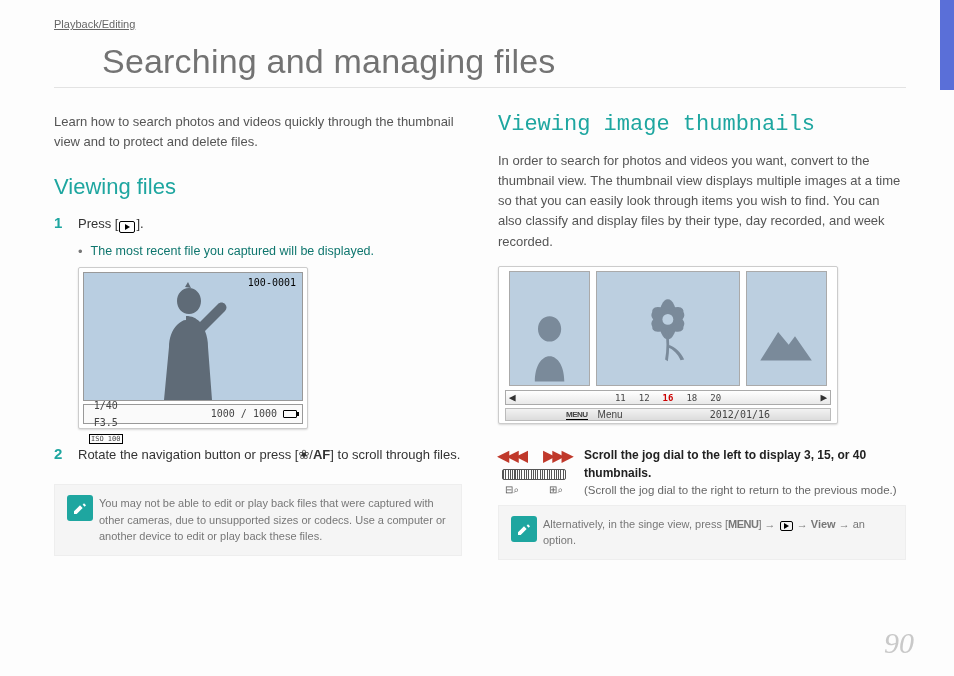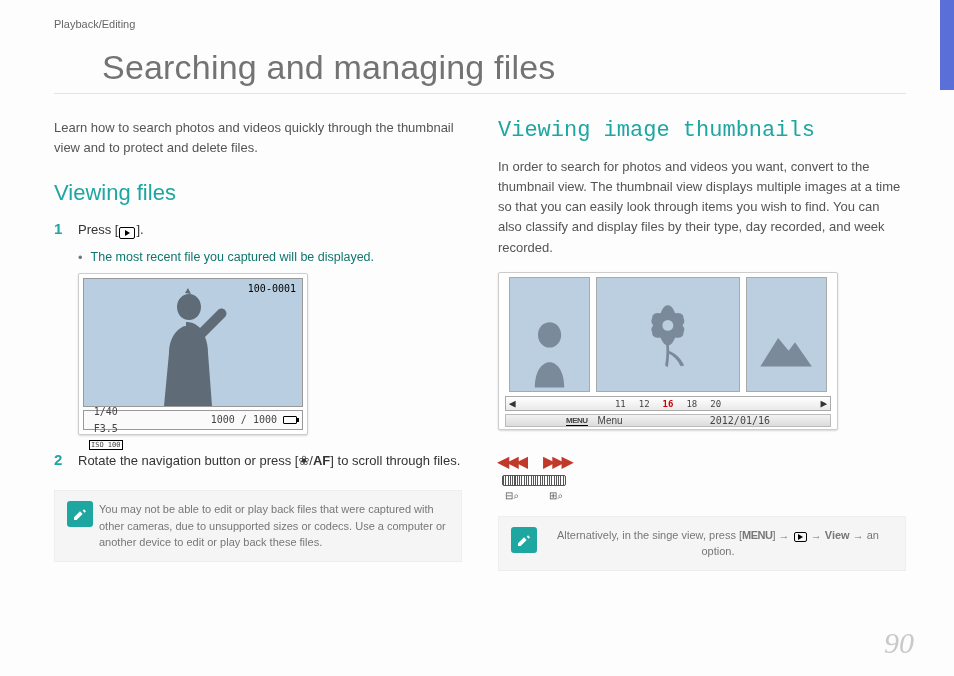--- a/index.html
+++ b/index.html
@@ -1,19 +1,19 @@
 <!DOCTYPE html>
 <html><head>
 <meta charset="utf-8">
 <style>
   * { box-sizing: border-box; margin: 0; padding: 0; }
   html, body { width: 954px; height: 676px; font-family: Arial, Helvetica, sans-serif; color: #444; background: #fdfdfd; }
   .page { position: relative; width: 954px; height: 676px; padding: 18px 48px 0 54px; }
   .side-tab { position: absolute; top: 0; right: 0; width: 14px; height: 90px; background: #5a6fd8; }
-  .breadcrumb { font-size: 11px; color: #666; margin-bottom: 18px; }
+  .breadcrumb { font-size: 11px; color: #666; margin-bottom: 12px; text-decoration: underline; }
   .title { font-size: 34px; font-weight: 300; color: #737373; letter-spacing: 0.2px; margin-bottom: 2px; font-family: "Helvetica Neue", Arial, sans-serif; margin-left: 48px; }
   .rule { height: 1px; background: #e3e3e3; margin: 6px 0 24px 0; width: 100%; }
   .cols { display: flex; gap: 36px; }
   .col { flex: 1; }
   .intro { font-size: 13px; line-height: 1.55; color: #555; }
   .h2 { font-size: 22px; color: #1ea6a0; font-weight: 400; margin: 28px 0 14px; }
   .h2.first { margin-top: 22px; }
   .surtitle .h2 { margin-top: 0; font-family: Liberation Mono, monospace; }
   .step { display: flex; gap: 10px; margin-bottom: 10px; }
   .step-num { color: #1ea6a0; font-weight: 600; font-size: 15px; width: 14px; }
@@ -64,21 +64,21 @@
   .jog-icons { width:72px; flex-shrink:0; display:flex; flex-direction:column; gap:4px; align-items:center; }
   .arrows { display:flex; gap:18px; }
   .arrow-left { color:#c0392b; font-size:16px; letter-spacing:-3px; }
   .arrow-right { color:#c0392b; font-size:16px; letter-spacing:-3px; }
   .dial { width:64px; height:11px; border:1px solid #555; border-radius:2px; background: repeating-linear-gradient(90deg,#555 0 1px, transparent 1px 2.3px); }
   .zoom-row { font-size:10px; color:#555; display:flex; gap:30px; }
   .jog-text { font-size:12px; line-height:1.5; }
   .jog-text .bold { font-weight:bold; color:#222; }
   .jog-text .sub { color:#666; font-size:11.5px; }
 
-  .callout.right { margin-top:14px;text-align:center; }
+  .callout.right { margin-top:6px; }
 
   .pagenum { position:absolute; bottom:16px; right:40px; font-size:30px; font-style:italic; color:#c9c9c9; font-family: Georgia, serif; }
 </style>
 </head>
 <body>
 
 <div class="page">
   <div class="side-tab"></div>
 
   <div class="breadcrumb">Playback/Editing</div>
@@ -196,20 +196,24 @@
           <div class="arrows">
             <span class="arrow-left">◀◀◀</span>
             <span class="arrow-right">▶▶▶</span>
           </div>
           <div class="dial"></div>
           <div class="zoom-row">
             <span>⊟⌕</span>
             <span>⊞⌕</span>
           </div>
         </div>
+        <div class="jog-text">
+          <div class="bold">Scroll the jog dial to the left to display 3, 15, or 40 thumbnails.</div>
+          <div class="sub">(Scroll the jog dial to the right to return to the previous mode.)</div>
+        </div>
       </div>
 
       <div class="callout right">
         <div class="callout-icon">
           <svg width="16" height="16" viewBox="0 0 24 24">
               <path fill="#fff" d="M3 17l9-9 4 4-9 9H3v-4zm15-12l3 3-2 2-3-3 2-2z"></path>
             </svg>
         </div>
         <div class="callout-text">
           <span>Alternatively, in the singe view, press [</span><span class="menu-word">MENU</span><span>] → </span><span class="play-icon" style="width:13px;height:10px;vertical-align:-1px;"></span><span> → </span><b>View</b><span> → an option.</span>

